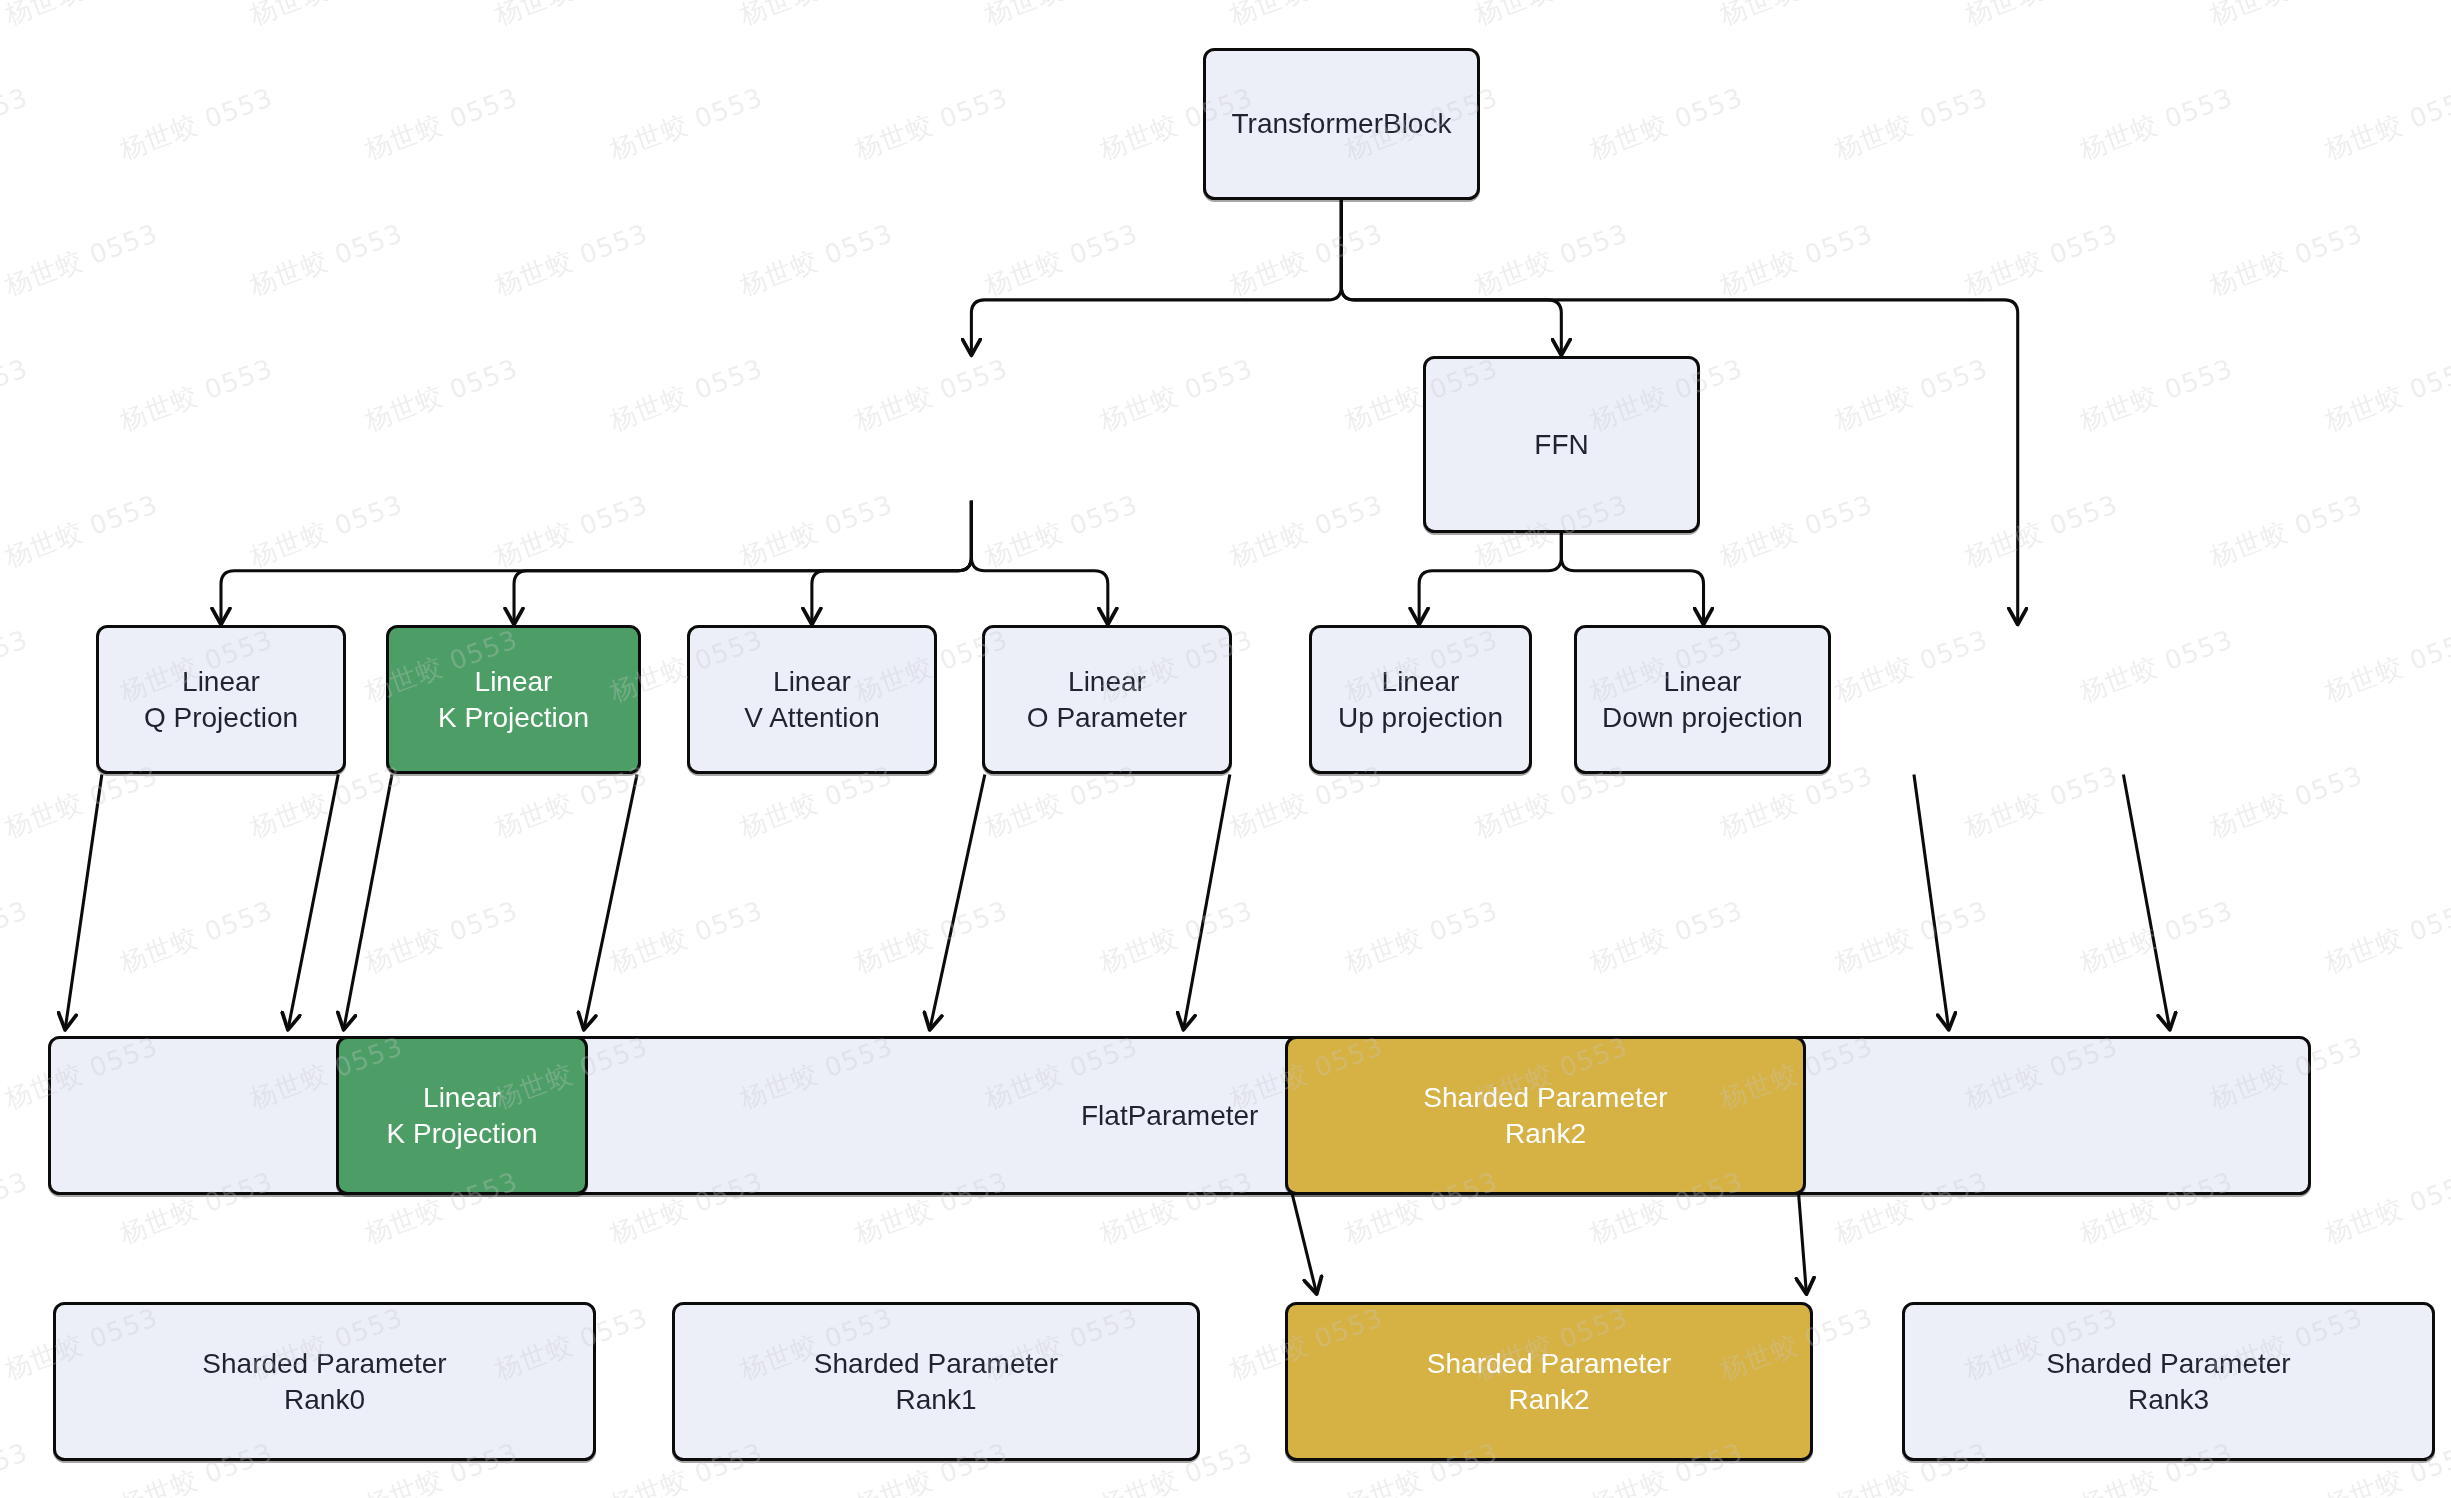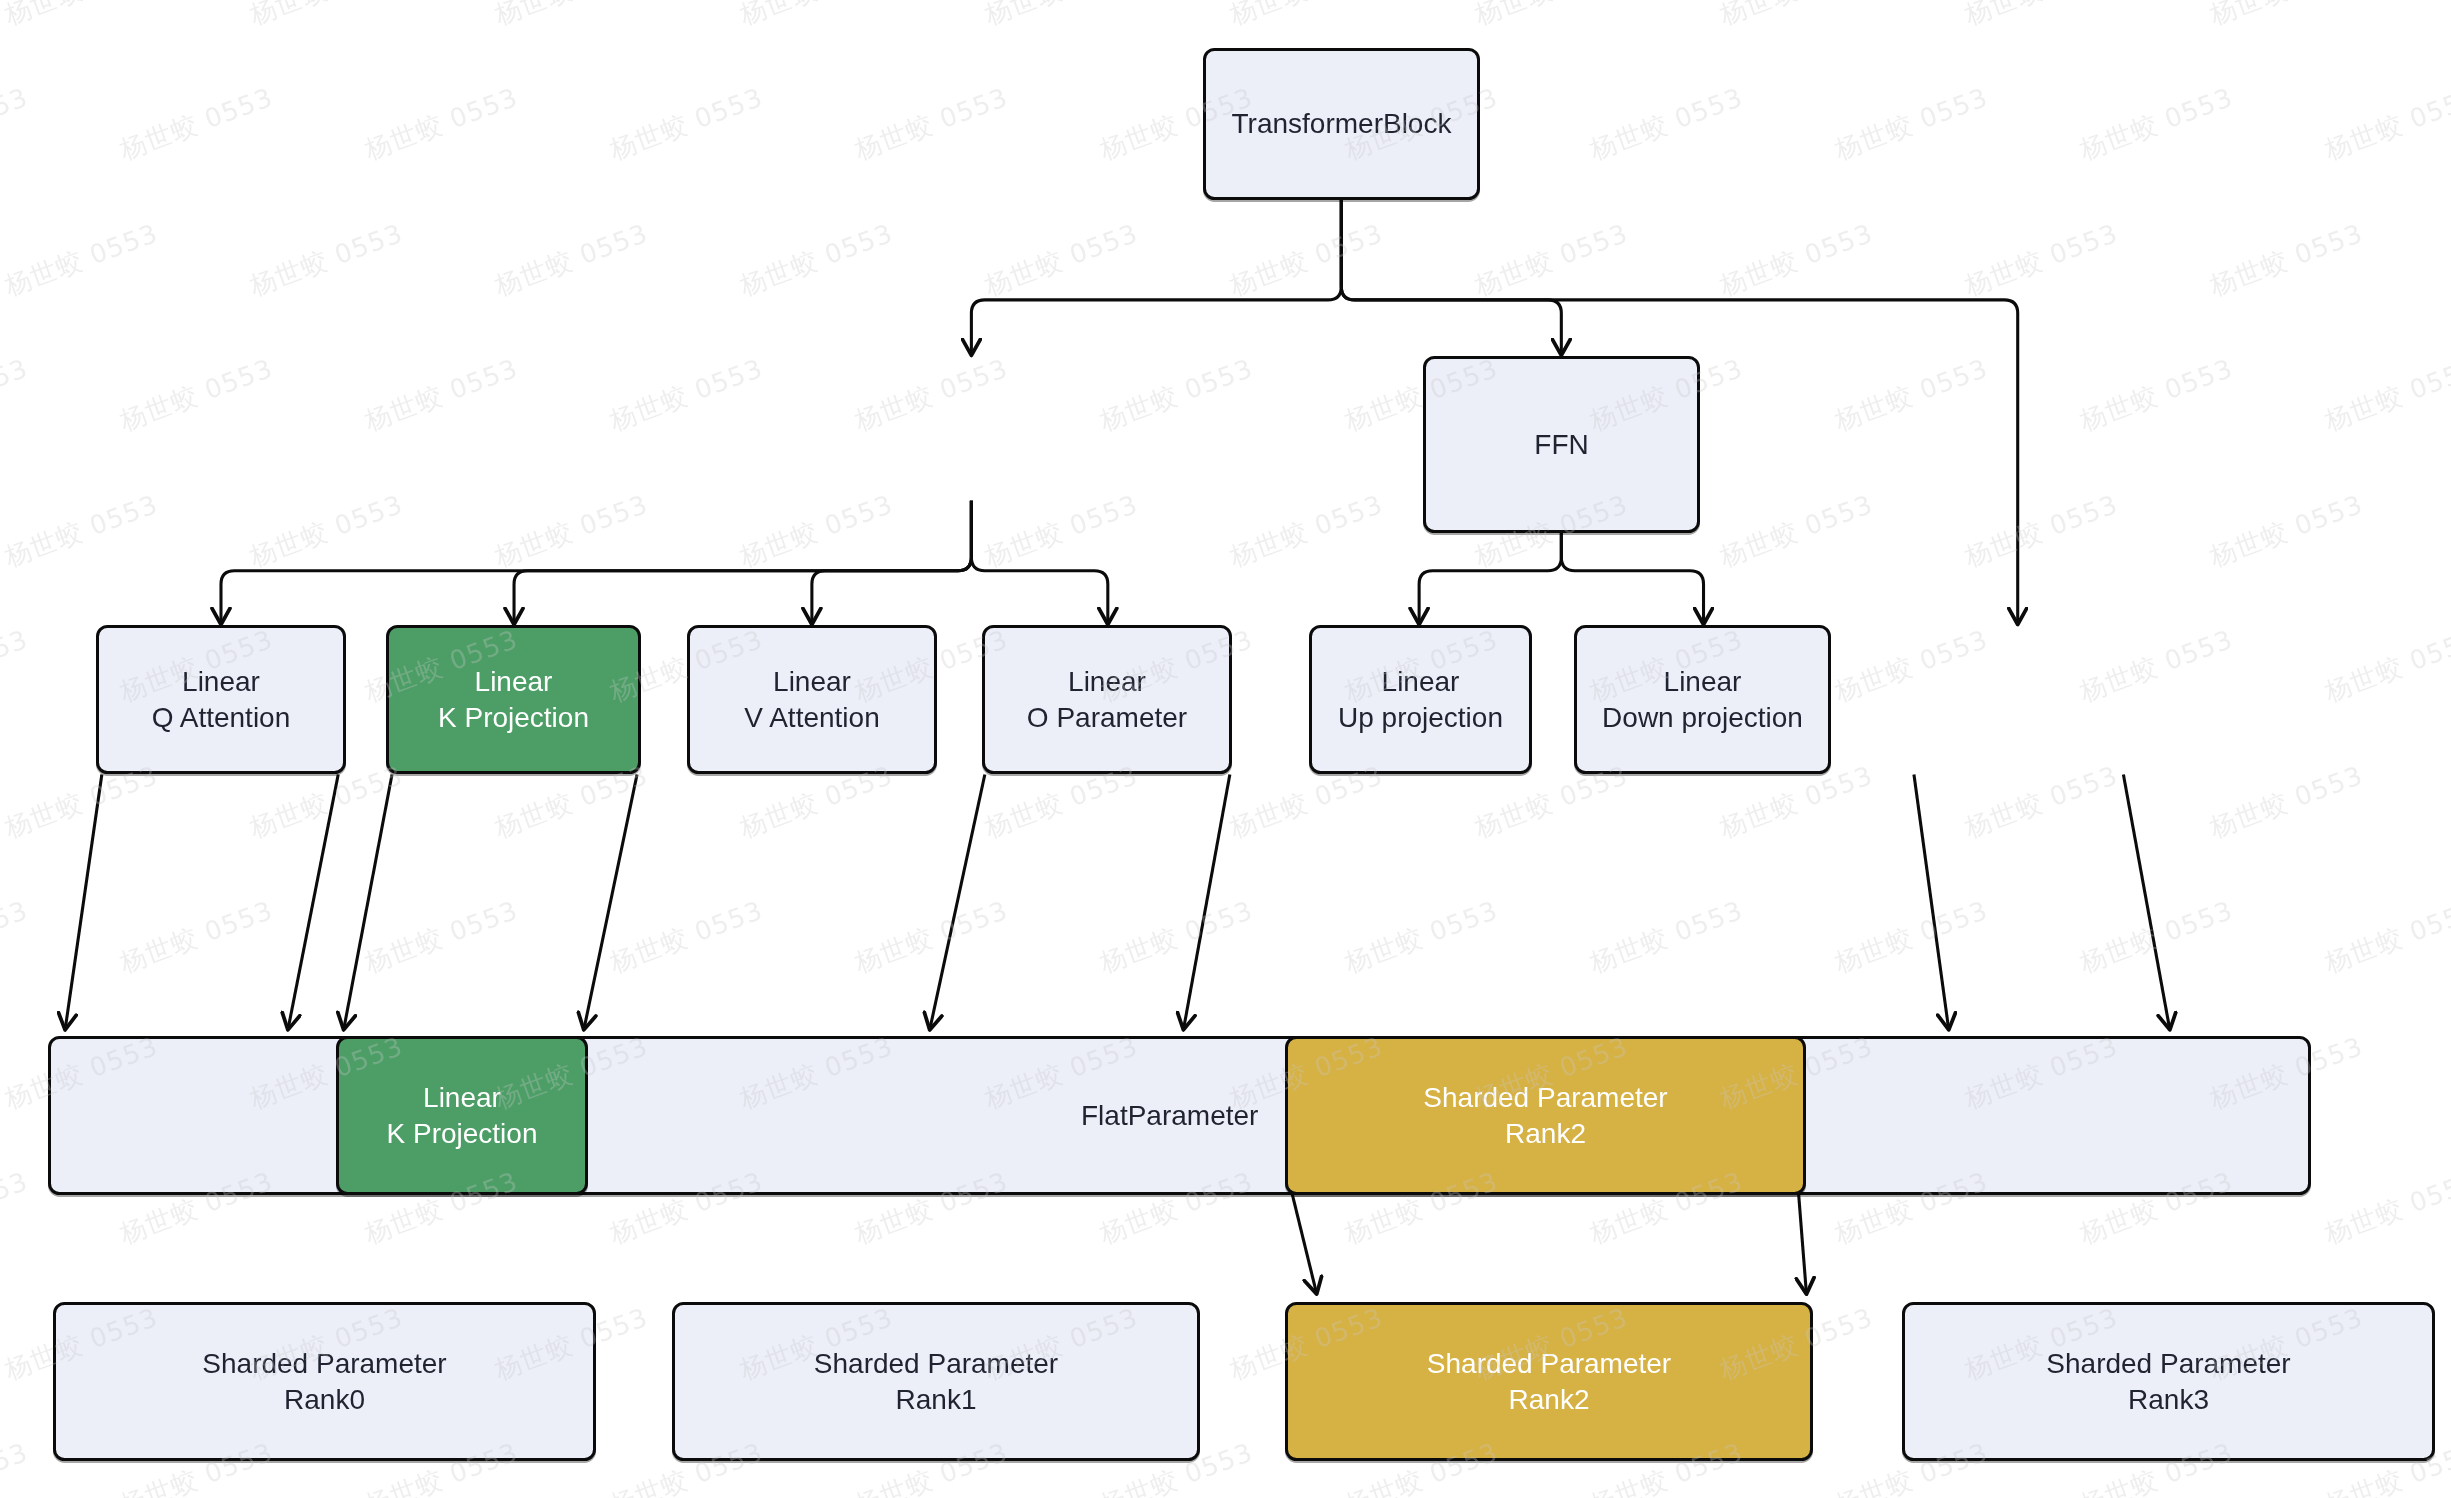--- a/index.html
+++ b/index.html
@@ -121,21 +121,21 @@
     <span>TransformerBlock</span>
   </div>
 
 
   <div class="node" style="left:1423px;top:356px;width:277px;height:177px;align-items:center;">
     <span>FFN</span>
   </div>
 
   <div class="node" style="left:96px;top:625px;width:250px;height:149px;">
     <span>Linear</span>
-    <span class="l2">Q Attention</span>
+    <span class="l2">Q Projection</span>
   </div>
 
   <div class="node green" style="left:386px;top:625px;width:255px;height:149px;">
     <span>Linear</span>
     <span class="l2">K Projection</span>
   </div>
 
   <div class="node" style="left:687px;top:625px;width:250px;height:149px;">
     <span>Linear</span>
     <span class="l2">V Attention</span>

